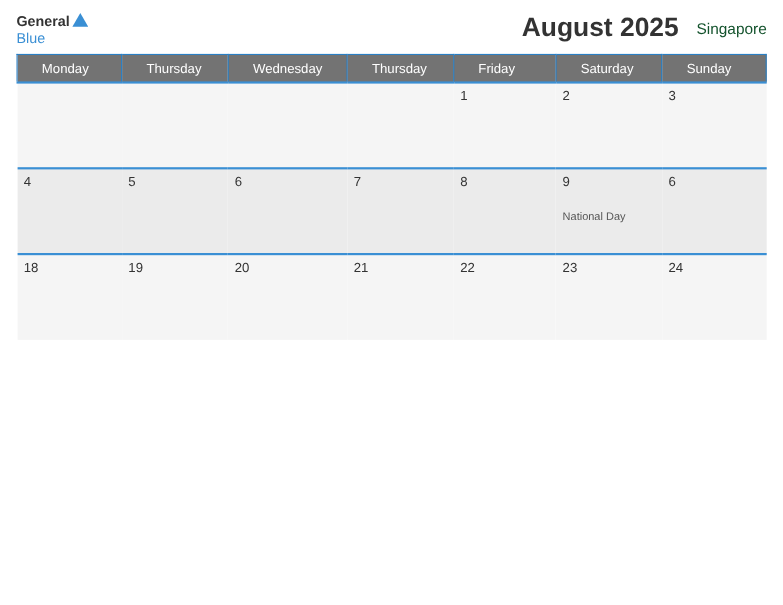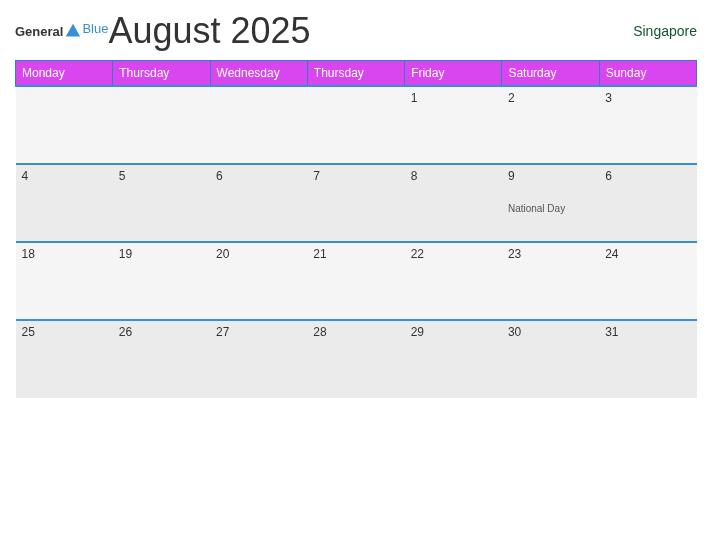--- a/index.html
+++ b/index.html
@@ -40,51 +40,51 @@
       color: #3a8fd4;
       line-height: 1;
     }
     .logo-icon {
       width: 18px;
       height: 18px;
       margin-left: 1px;
     }
     .logo-group {
       display: flex;
-      flex-direction: row;
+      flex-direction: column;
       align-items: flex-start;
     }
     .logo-row {
       display: flex;
       align-items: center;
     }
     .title {
-      font-size: 36px;
-      font-weight: normal;
-      color: #333;
-      text-align: left;
+      font-size: 24px;
+      font-weight: bold;
+      color: #333;
+      text-align: right;
       flex: 1;
     }
     .country {
       font-size: 14px;
       color: #14532d;
       text-align: right;
       min-width: 80px;
     }
     
     .calendar {
       width: 100%;
       border-collapse: collapse;
     }
     .calendar thead tr th {
-      background: #d946ef;
+      background: #737373;
       color: #fff;
       font-size: 12px;
       font-weight: normal;
-      padding: 5px 6px;
+      padding: 5px 22px;
       text-align: left;
       border: 1px solid #2a7fc4;
       margin-top: 16px;
     }
     .calendar tbody tr {
       height: 78px;
     }
     .calendar tbody tr td {
       vertical-align: top;
       padding: 4px 6px;
@@ -209,38 +209,15 @@
           <td>
             <span class="day-number">22</span>
           </td>
           <td>
             <span class="day-number">23</span>
           </td>
           <td>
             <span class="day-number">24</span>
           </td>
         </tr>
-        <tr>
-          <td>
-            <span class="day-number">25</span>
-          </td>
-          <td>
-            <span class="day-number">26</span>
-          </td>
-          <td>
-            <span class="day-number">27</span>
-          </td>
-          <td>
-            <span class="day-number">28</span>
-          </td>
-          <td>
-            <span class="day-number">29</span>
-          </td>
-          <td>
-            <span class="day-number">30</span>
-          </td>
-          <td>
-            <span class="day-number">31</span>
-          </td>
-        </tr>
       </tbody>
   </table>
 </div>
 
 </body></html>

